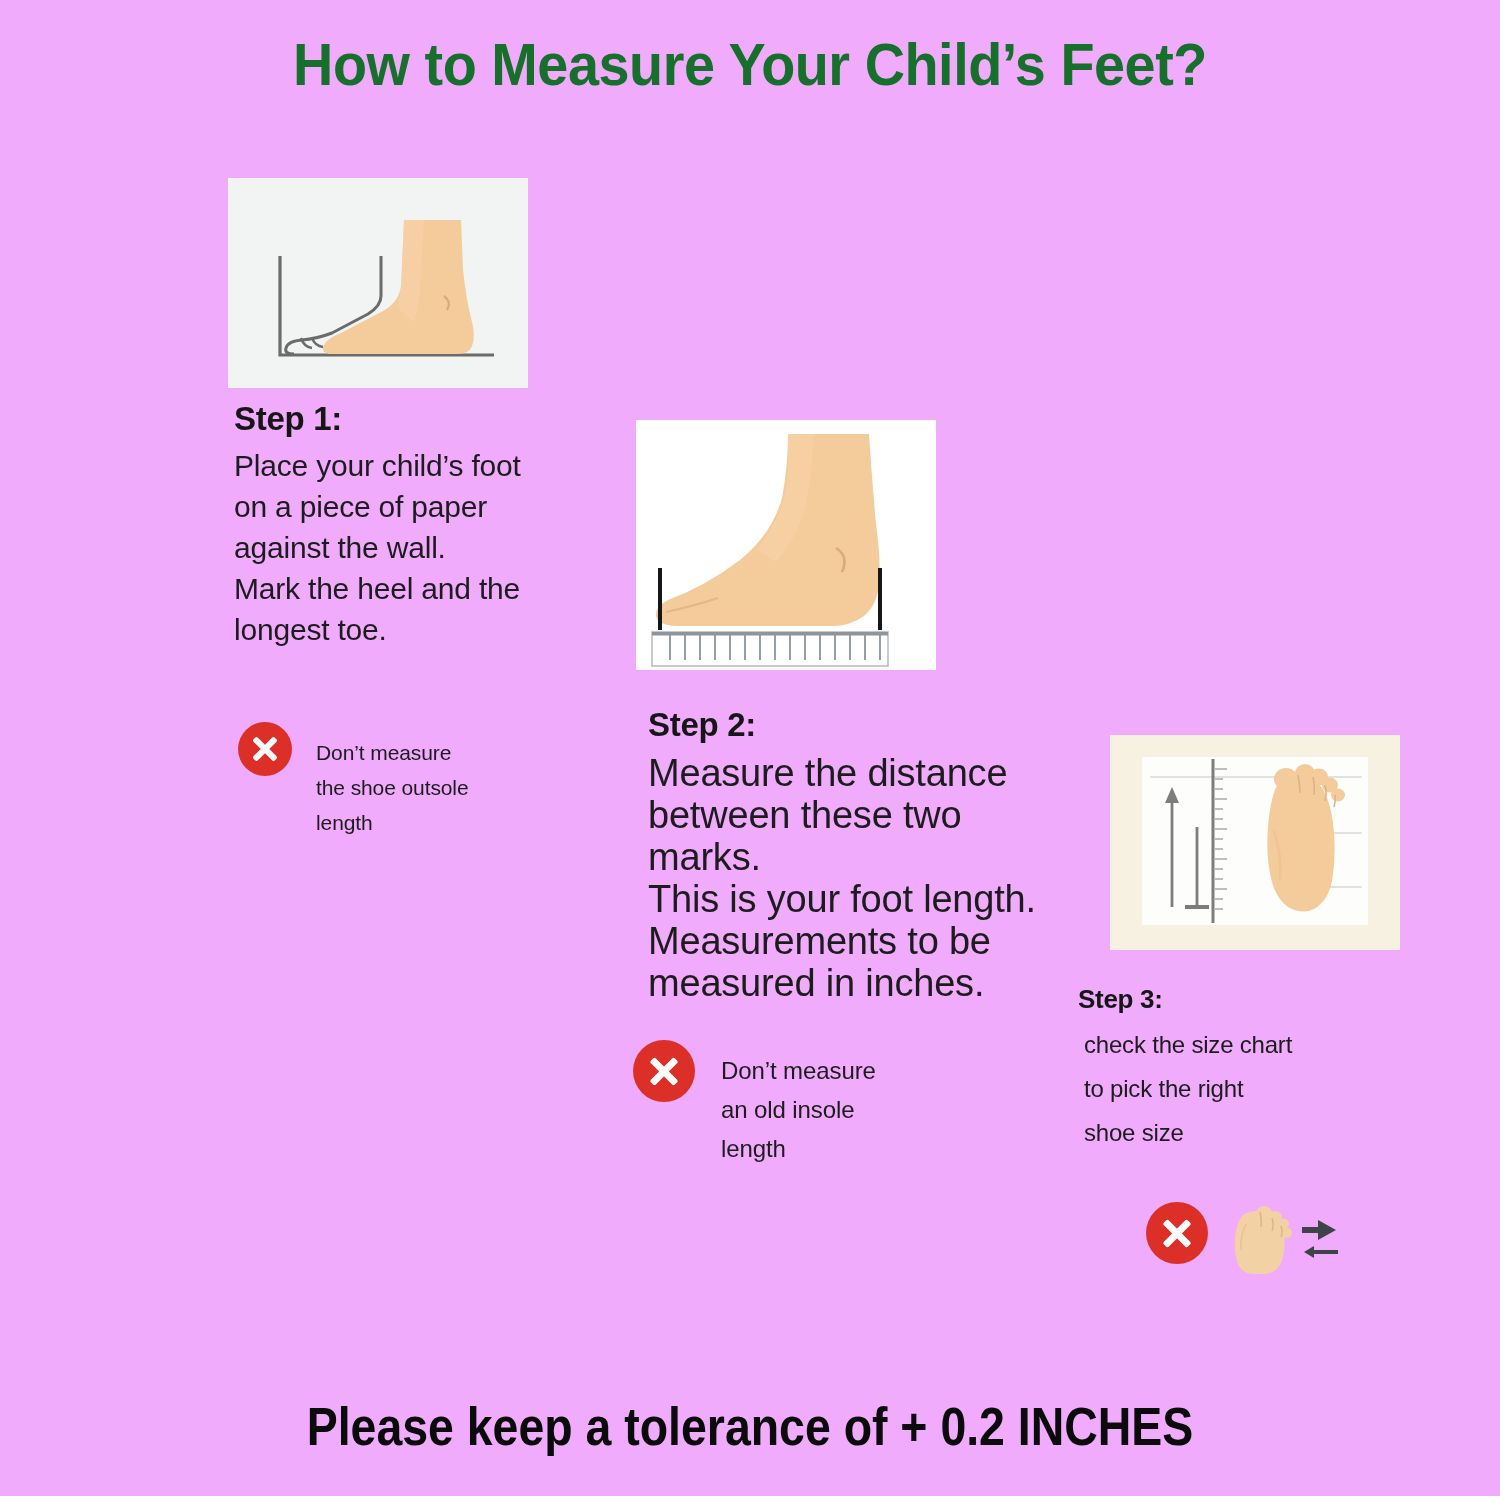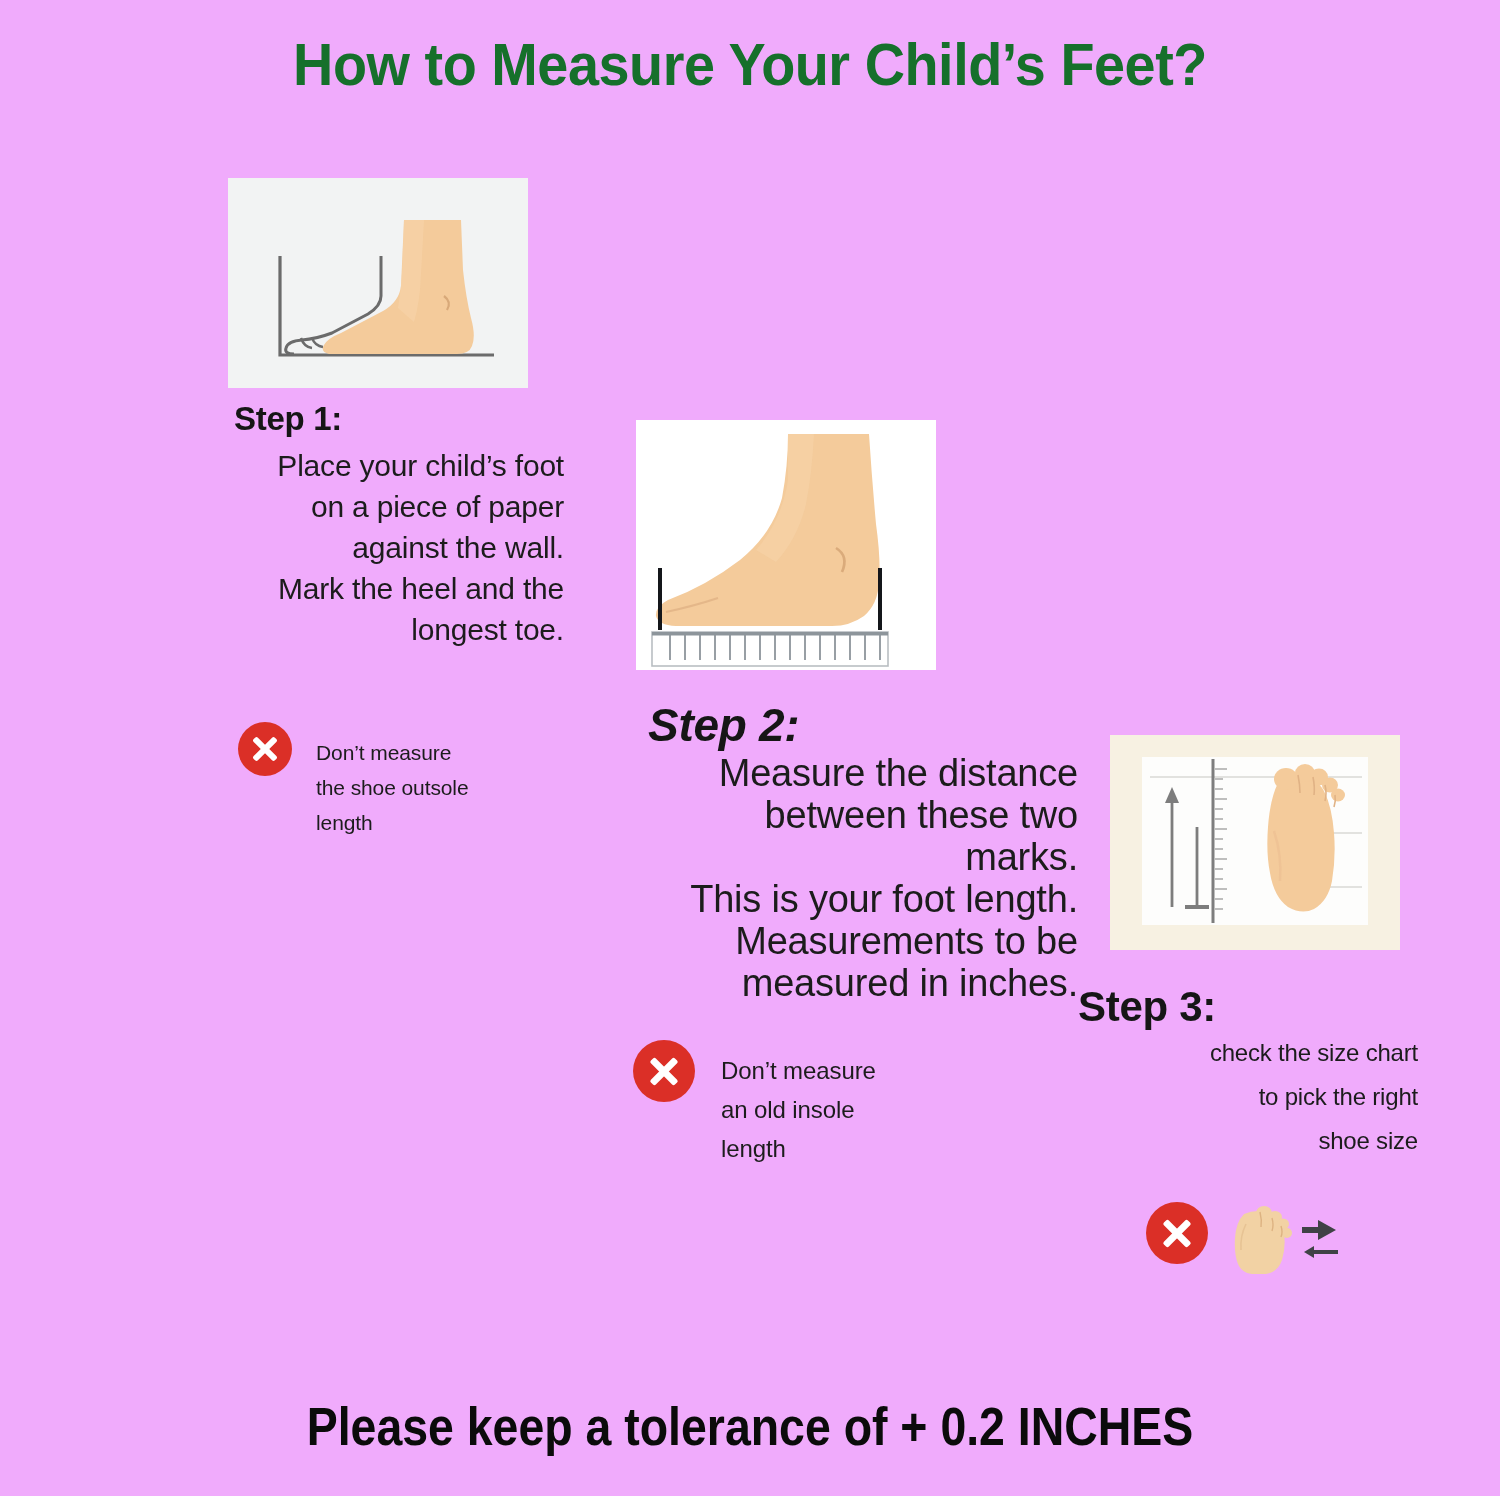--- a/index.html
+++ b/index.html
@@ -48,50 +48,50 @@
   
   .step-head {
     font-weight: bold;
     color: #161616;
     letter-spacing: -0.3px;
   }
   .step-body {
     color: #1c1c1c;
     letter-spacing: -0.2px;
   }
-  .step-body p { margin: 0; text-align: right; }
+  .step-body p { margin: 0; }
 
   
   #step1-text {
     position: absolute;
     left: 234px;
     top: 397px;
     width: 330px;
   }
   #step1-text .step-head { font-size: 33px; line-height: 44px; }
   #step1-text .step-body { font-size: 30px; line-height: 41px; margin-top: 4px;}
 
   
   #step2-text {
     position: absolute;
     left: 648px;
     top: 702px;
     width: 430px;
   }
-  #step2-text .step-head { font-size: 46px; line-height: 46px; font-style: italic; }
+  #step2-text .step-head { font-size: 33px; line-height: 46px; }
   #step2-text .step-body { font-size: 38px; line-height: 42px; margin-top: 4px;}
 
   
   #step3-text {
     position: absolute;
     left: 1078px;
     top: 977px;
     width: 340px;
   }
-  #step3-text .step-head { font-size: 42px; line-height: 44px; margin-top: 8px; }
+  #step3-text .step-head { font-size: 26px; line-height: 44px; }
   #step3-text .step-body { font-size: 24px; line-height: 44px; margin-top: 2px; margin-left: 6px;}
 
   
   .warn {
     position: absolute;
     display: flex;
     align-items: flex-start;
   }
   .warn-circle {
     flex: none;

